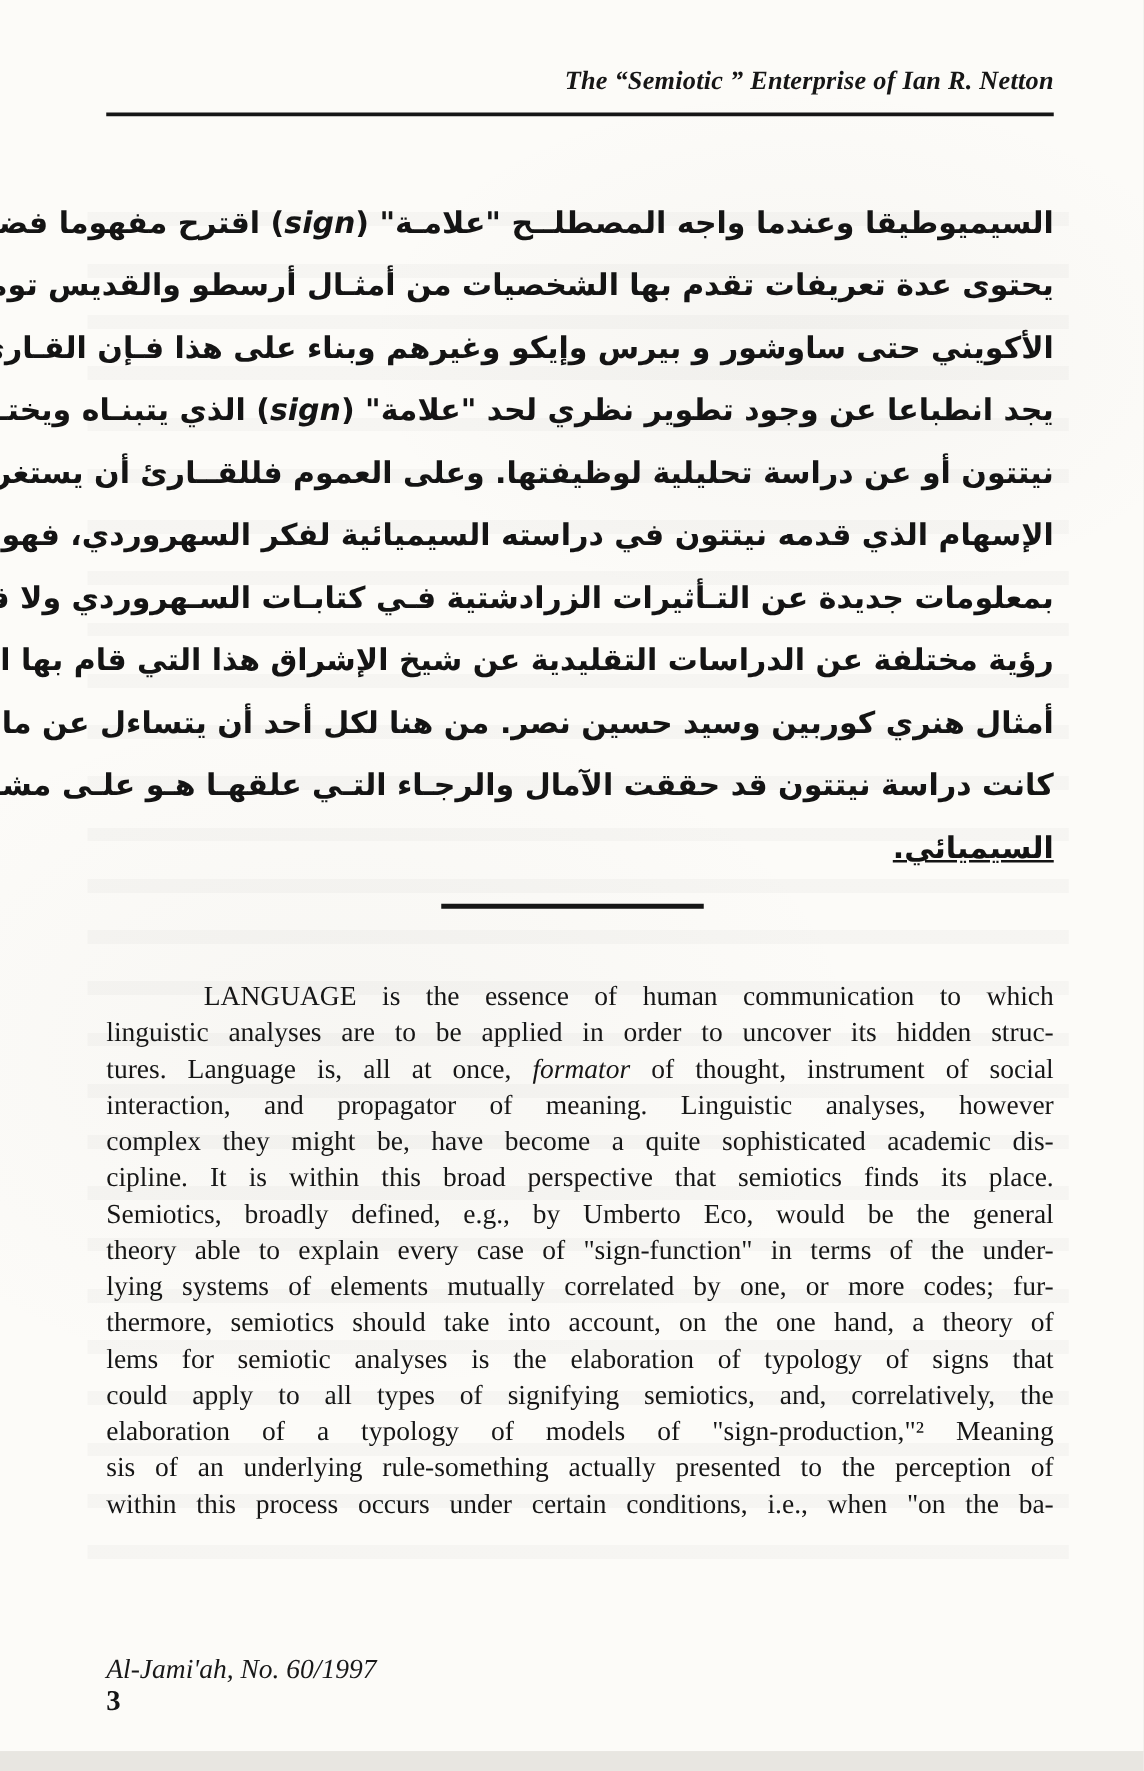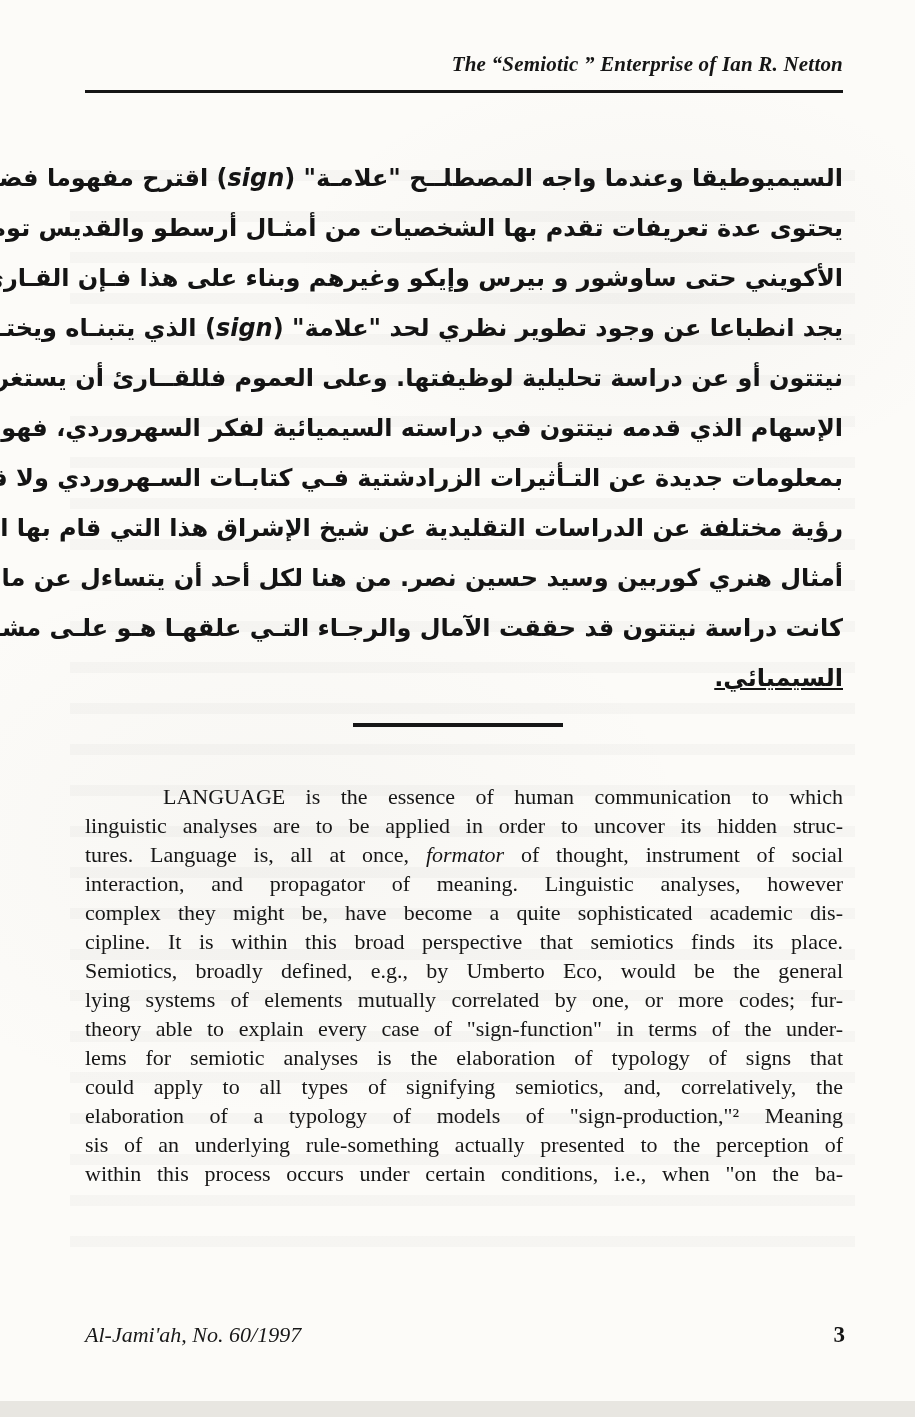--- a/index.html
+++ b/index.html
@@ -82,20 +82,21 @@
   }
   .en-line:first-child { text-indent: 78px; }
   .en-line i { }
   .footer {
     position: absolute;
     top: 1322px; left: 85px; right: 70px;
     display: flex;
     justify-content: space-between;
     align-items: baseline;
     font-family: "Liberation Serif", serif;
+    flex-direction: column;
   }
   .footer-citation {
     font-style: italic;
     font-size: 22px;
     color: #181818;
   }
   .footer-pagenum {
     font-weight: 700;
     font-size: 23px;
     color: #141414;
@@ -129,22 +130,23 @@
   <div class="section-divider"></div>
 
   <div class="english-block" lang="en">
       <div class="en-line">LANGUAGE is the essence of human communication to which</div>
       <div class="en-line">linguistic analyses are to be applied in order to uncover its hidden struc-</div>
       <div class="en-line">tures. Language is, all at once, <i>formator</i> of thought, instrument of social</div>
       <div class="en-line">interaction, and propagator of meaning. Linguistic analyses, however</div>
       <div class="en-line">complex they might be, have become a quite sophisticated academic dis-</div>
       <div class="en-line">cipline. It is within this broad perspective that semiotics finds its place.</div>
       <div class="en-line">Semiotics, broadly defined, e.g., by Umberto Eco, would be the general</div>
+      <div class="en-line">theory able to explain every case of "sign-function" in terms of the under-</div>
       <div class="en-line">lying systems of elements mutually correlated by one, or more codes; fur-</div>
-      <div class="en-line">theory able to explain every case of "sign-function" in terms of the under-</div>
+      <div class="en-line">thermore, semiotics should take into account, on the one hand, a theory of</div>
       <div class="en-line">lems for semiotic analyses is the elaboration of typology of signs that</div>
       <div class="en-line">could apply to all types of signifying semiotics, and, correlatively, the</div>
       <div class="en-line">elaboration of a typology of models of "sign-production,"² Meaning</div>
       <div class="en-line">sis of an underlying rule-something actually presented to the perception of</div>
       <div class="en-line">within this process occurs under certain conditions, i.e., when "on the ba-</div>
     </div>
 
   <div class="footer">
     <span class="footer-citation">Al-Jami'ah, No. 60/1997</span>
     <span class="footer-pagenum">3</span>

